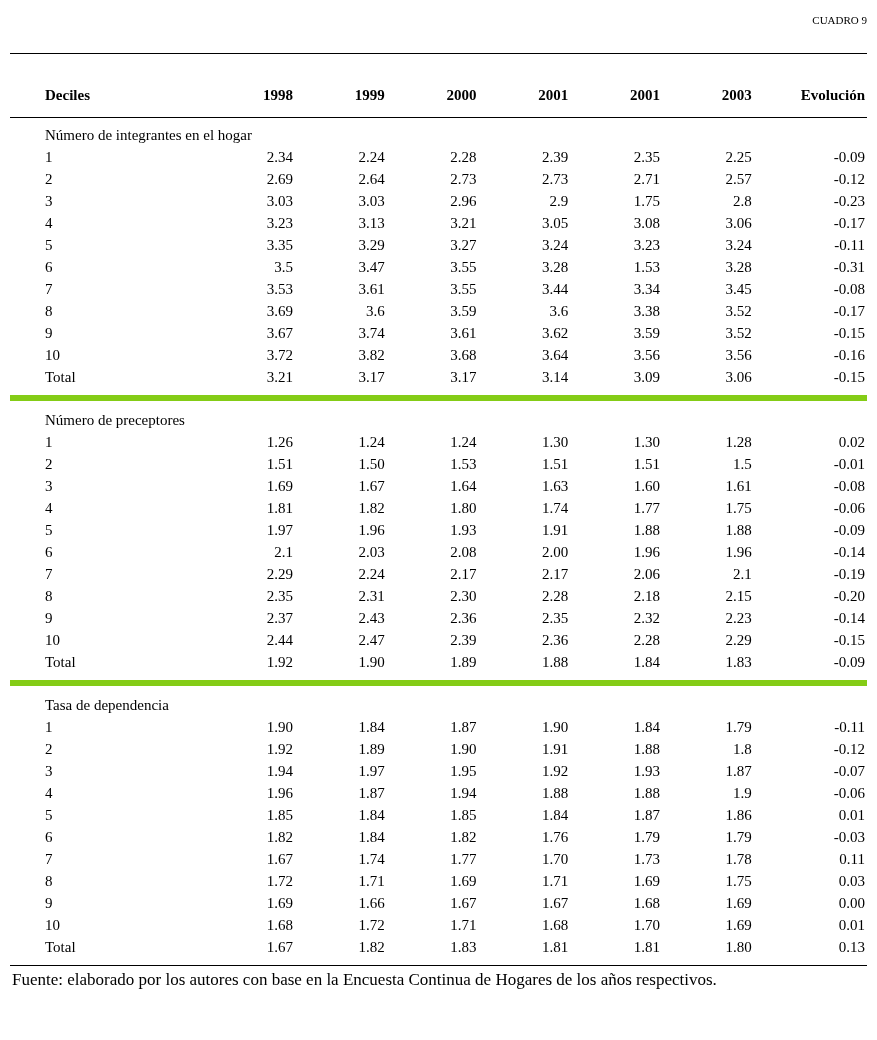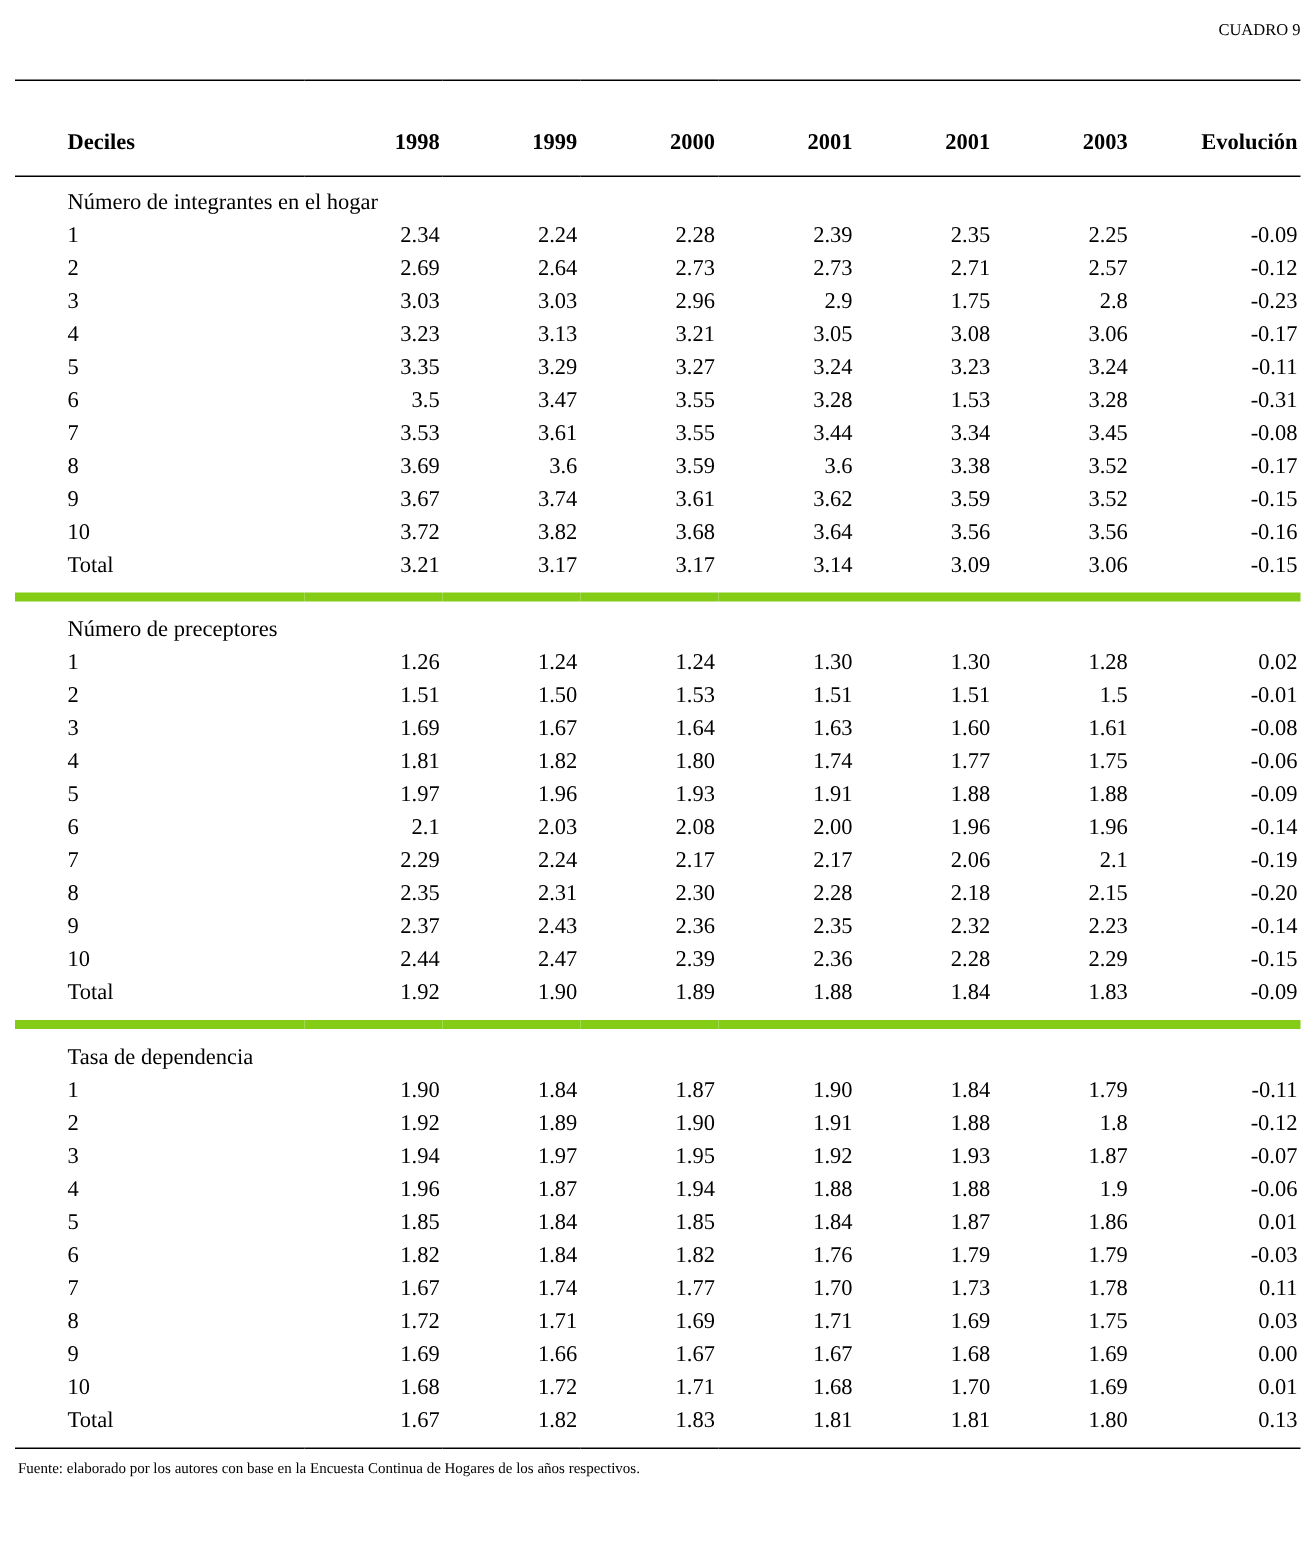--- a/index.html
+++ b/index.html
@@ -67,21 +67,21 @@
   }
   tr.section-row.ruled td {
     border-top: 6px solid #84cc16;
     padding-top: 11px;
   }
   tr.total-row td {
     padding-bottom: 9px;
     margin-top: 15px;
   }
   .footer-note {
-    font-size: 10px;
+    font-size: 17px;
     line-height: 16px;
     padding: 6px 0 0 2px;
   }
 </style>
 </head>
 <body>
 
 <div class="page">
 
   <div class="title-block">

